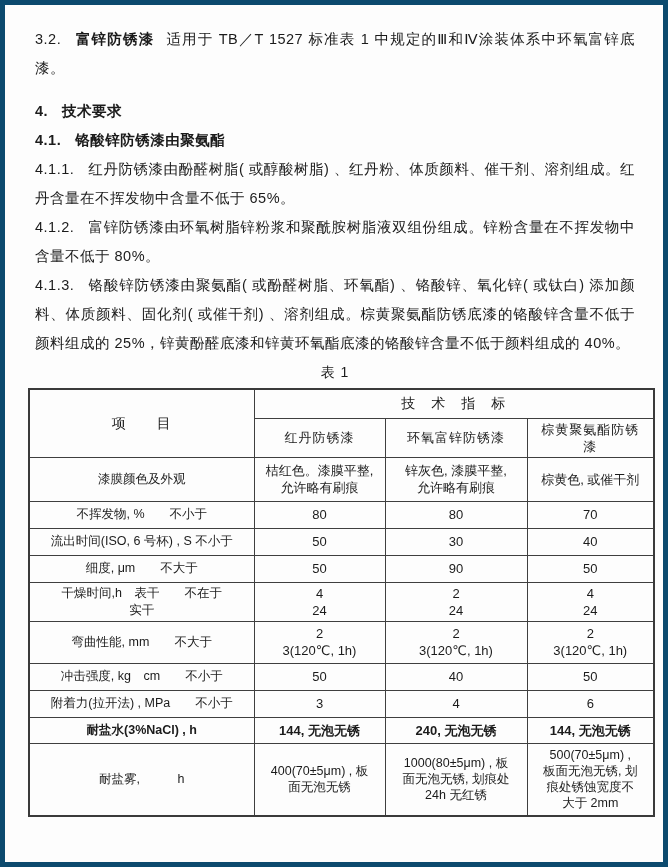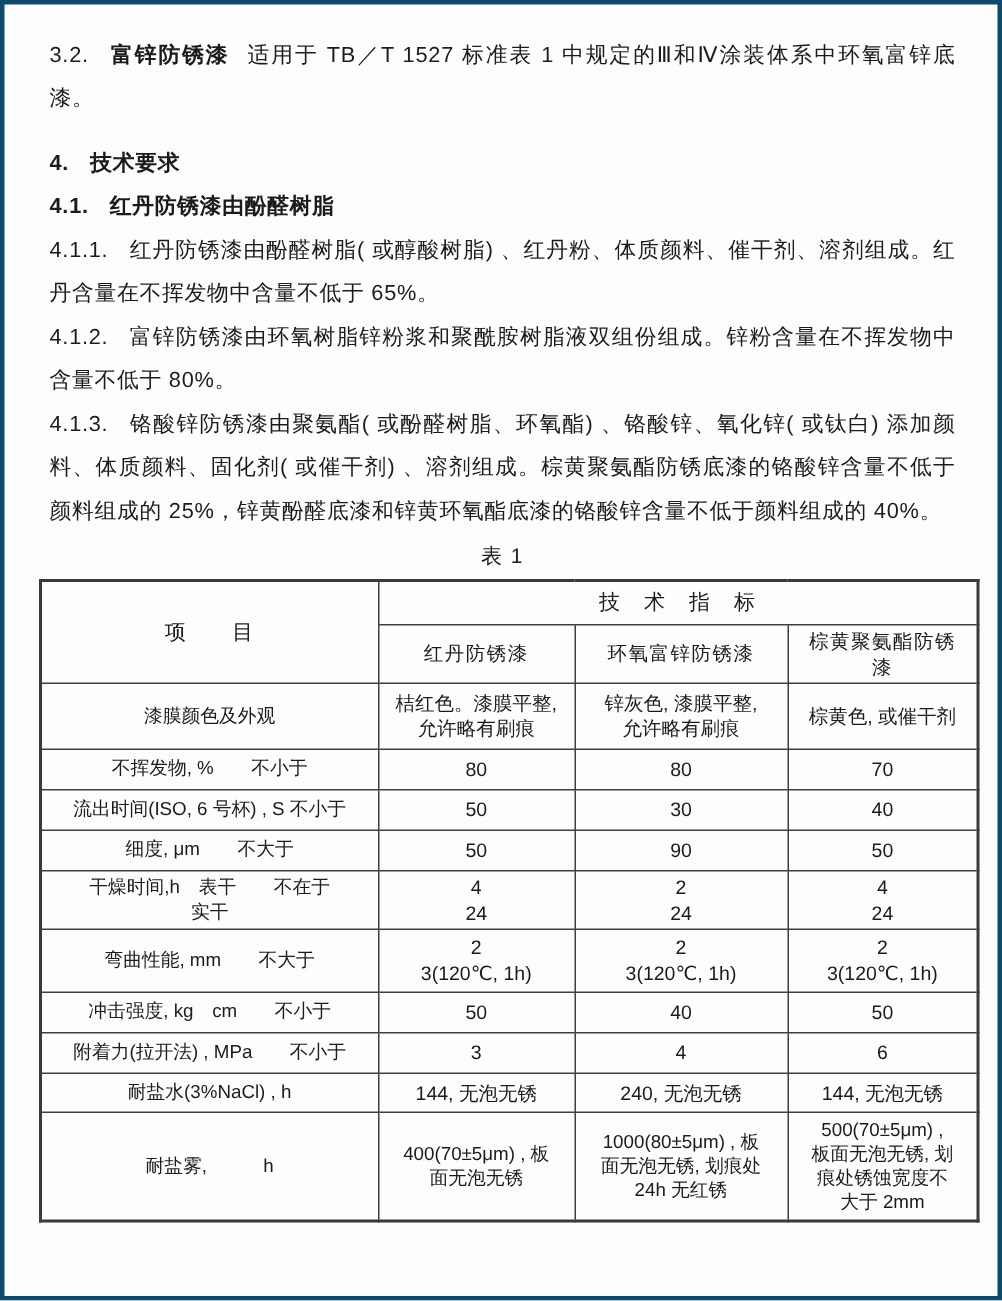--- a/index.html
+++ b/index.html
@@ -3,21 +3,21 @@
 <meta charset="utf-8">
 <style>
   * { margin: 0; padding: 0; box-sizing: border-box; }
   html, body { background: #e8e8e8; }
   body { width: 668px; }
   .page {
     position: relative;
     width: 668px;
     height: 867px;
     background: #fdfdfd;
-    border: 3px solid #0c4a6e;
+    border: 5px solid #0c4a6e;
     color: #1b1b1b;
     font-family: "Liberation Sans", "DejaVu Sans", sans-serif;
     padding: 20px 28px 0 30px;
     overflow: hidden;
   }
   .para {
     font-size: 14.5px;
     line-height: 29px;
     text-align: justify;
     letter-spacing: 0.5px;
@@ -51,37 +51,37 @@
     padding: 2px 4px;
     overflow: hidden;
   }
   table { border: 2px solid #3a3a3a; }
   tr.h1 td { height: 29px; font-size: 14px; }
   tr.h2 td { height: 36px; }
   tr.r-color td { height: 44px; }
   tr.r-thin td { height: 27px; }
   tr.r-dry td { height: 38px; }
   tr.r-bend td { height: 42px; }
-  tr.r-salt td { height: 26px; }
+  tr.r-salt td { height: 26px; font-weight: bold; }
   tr.r-fog td { height: 73px; font-size: 12.5px; line-height: 16px; }
   td.c-item { font-size: 13.5px; letter-spacing: 1px; }
   td.lbl { font-size: 12.5px; letter-spacing: 0; }
   td.hdr { letter-spacing: 1px; }
 </style>
 </head>
 <body>
 
 <div class="page">
 
   <p class="para gap-lg"><span class="num">3.2.</span><span class="btitle">富锌防锈漆</span><span>适用于 TB／T 1527 标准表 1 中规定的Ⅲ和Ⅳ涂装体系中环氧富锌底漆。</span></p>
 
 
   <p class="para heading"><span class="num">4.</span><span>技术要求</span></p>
 
-  <p class="para heading"><span class="num">4.1.</span><span>红丹防锈漆由酚醛树脂</span></p>
+  <p class="para heading"><span class="num">4.1.</span><span>铬酸锌防锈漆由聚氨酯</span></p>
 
   <p class="para"><span class="num">4.1.1.</span><span>红丹防锈漆由酚醛树脂( 或醇酸树脂) 、红丹粉、体质颜料、催干剂、溶剂组成。红丹含量在不挥发物中含量不低于 65%。</span></p>
 
   <p class="para"><span class="num">4.1.2.</span><span>富锌防锈漆由环氧树脂锌粉浆和聚酰胺树脂液双组份组成。锌粉含量在不挥发物中含量不低于 80%。</span></p>
 
   <p class="para"><span class="num">4.1.3.</span><span>铬酸锌防锈漆由聚氨酯( 或酚醛树脂、环氧酯) 、铬酸锌、氧化锌( 或钛白) 添加颜料、体质颜料、固化剂( 或催干剂) 、溶剂组成。棕黄聚氨酯防锈底漆的铬酸锌含量不低于颜料组成的 25%，锌黄酚醛底漆和锌黄环氧酯底漆的铬酸锌含量不低于颜料组成的 40%。</span></p>
 
 
   <div class="tbl-caption">表 1</div>
 

